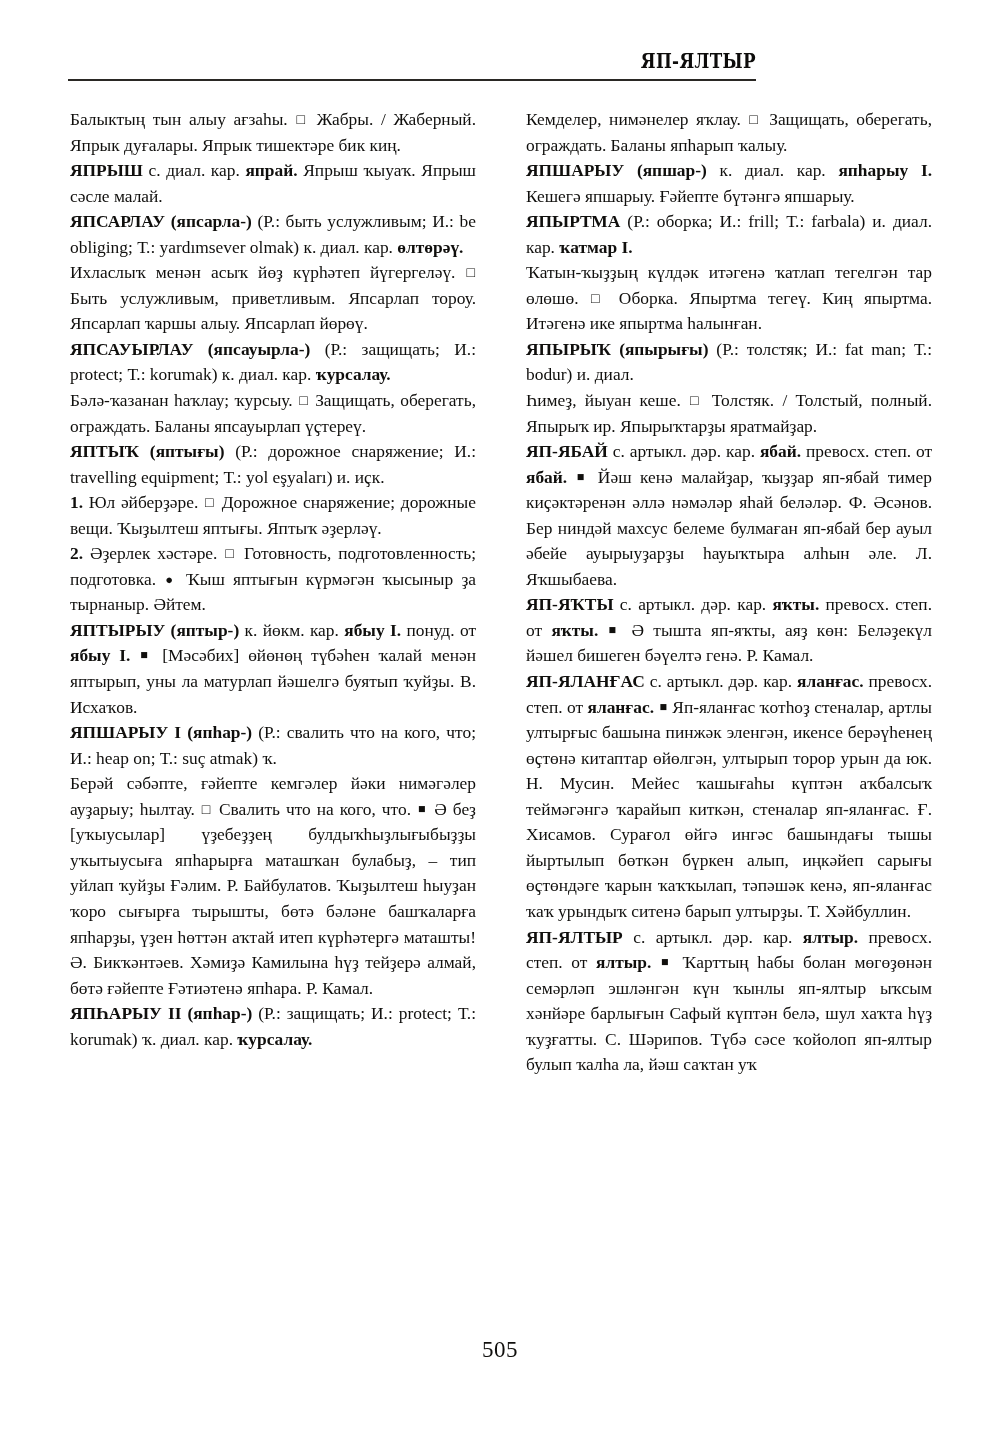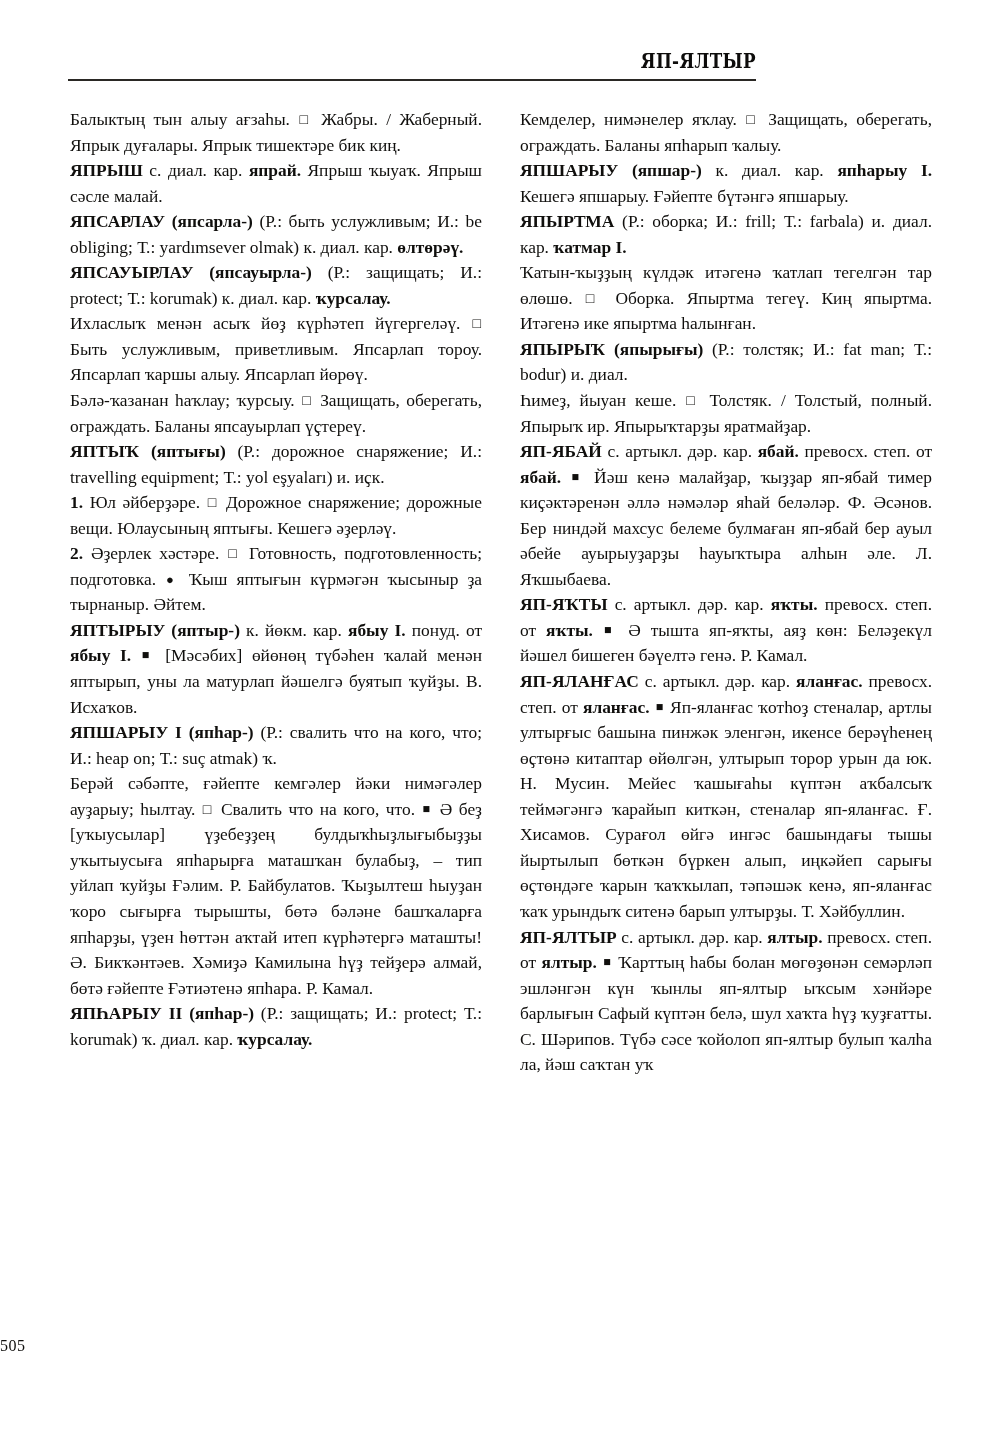--- a/index.html
+++ b/index.html
@@ -47,21 +47,21 @@
     background: #2a2824;
     width: 100%;
   }
   
   .columns {
     position: absolute;
     left: 70px;
     top: 107px;
     width: 862px;
     display: flex;
-    gap: 38px;
+    gap: 50px;
   }
   .col {
     width: 412px;
     font-size: 17.4px;
     line-height: 25.55px;
     text-align: justify;
     text-justify: inter-word;
     hyphens: manual;
   }
   .col p {
@@ -106,45 +106,45 @@
   .num {                     
     font-weight: bold;
     font-style: normal;
   }
   
   .folio {
     position: absolute;
     top: 1337px;
     left: 0;
     width: 1000px;
-    text-align: left;
-    font-size: 16px;
+    text-align: center;
+    font-size: 23px;
     letter-spacing: 0.5px;
   }
 </style>
 </head>
 <body>
 
 <div class="page">
 
   <div class="header-zone">
     <div class="running-head">ЯП-ЯЛТЫР</div>
     <div class="rule"></div>
   </div>
 
   <div class="columns">
     <div class="col" id="col-left">
         <p class="entry"><span class="rom">Балыктың тын алыу ағзаһы. </span><span class="sq">□</span><span class="rom"> Жабры. / Жаберный. </span><span class="it">Япрык дуғалары. Япрык тишектәре бик киң.</span></p>
         <p class="entry"><span class="hw">ЯПРЫШ</span><span class="it"> с. диал. кар. </span><span class="hw">япрай.</span><span class="it"> Япрыш ҡыуаҡ. Япрыш сәсле малай.</span></p>
         <p class="entry"><span class="hw">ЯПСАРЛАУ (япсарла-)</span><span class="rom"> (Р.: быть услужливым; И.: be obliging; Т.: yardımsever olmak) </span><span class="it">к. диал. кар. </span><span class="hw">өлтөрәү.</span></p>
+        <p class="entry ind"><span class="rom">Ихласлыҡ менән асыҡ йөҙ күрһәтеп йүгергеләү. </span><span class="sq">□</span><span class="rom"> Быть услужливым, приветливым. </span><span class="it">Япсарлап тороу. Япсарлап ҡаршы алыу. Япсарлап йөрөү.</span></p>
         <p class="entry"><span class="hw">ЯПСАУЫРЛАУ (япсауырла-)</span><span class="rom"> (Р.: защищать; И.: protect; Т.: korumak) </span><span class="it">к. диал. кар. </span><span class="hw">ҡурсалау.</span></p>
-        <p class="entry ind"><span class="rom">Ихласлыҡ менән асыҡ йөҙ күрһәтеп йүгергеләү. </span><span class="sq">□</span><span class="rom"> Быть услужливым, приветливым. </span><span class="it">Япсарлап тороу. Япсарлап ҡаршы алыу. Япсарлап йөрөү.</span></p>
         <p class="entry ind"><span class="rom">Бәлә-ҡазанан һаҡлау; ҡурсыу. </span><span class="sq">□</span><span class="rom"> Защищать, оберегать, ограждать. </span><span class="it">Баланы япсауырлап үҫтереү.</span></p>
         <p class="entry"><span class="hw">ЯПТЫҠ (яптығы)</span><span class="rom"> (Р.: дорожное снаряжение; И.: travelling equipment; Т.: yol eşyaları) </span><span class="it">и. иҫк.</span></p>
-        <p class="entry ind"><span class="num">1.</span><span class="rom"> Юл әйберҙәре. </span><span class="sq">□</span><span class="rom"> Дорожное снаряжение; дорожные вещи. </span><span class="it">Юлаусының яптығы. Кешегә әҙерләү.</span></p>
+        <p class="entry ind"><span class="num">1.</span><span class="rom"> Юл әйберҙәре. </span><span class="sq">□</span><span class="rom"> Дорожное снаряжение; дорожные вещи. </span><span class="it">Ҡыҙылтеш яптығы. Яптыҡ әҙерләү.</span></p>
         <p class="entry ind"><span class="num">2.</span><span class="rom"> Әҙерлек хәстәре. </span><span class="sq">□</span><span class="rom"> Готовность, подготовленность; подготовка. </span><span class="dot">●</span><span class="it"> Ҡыш яптығын күрмәгән ҡысыныр ҙа тырнаныр.</span><span class="rom"> Әйтем.</span></p>
         <p class="entry"><span class="hw">ЯПТЫРЫУ (яптыр-)</span><span class="it"> к. йөкм. кар. </span><span class="hw">ябыу I.</span><span class="it"> понуд. от </span><span class="hw">ябыу I.</span><span class="rom"> </span><span class="fsq">■</span><span class="it"> [Мәсәбих] өйөнөң түбәһен ҡалай менән яптырып, уны ла матурлап йәшелгә буятып ҡуйҙы.</span><span class="rom"> В. Исхаҡов.</span></p>
         <p class="entry"><span class="hw">ЯПШАРЫУ I (япһар-)</span><span class="rom"> (Р.: свалить </span><span class="it">что</span><span class="rom"> на </span><span class="it">кого, что</span><span class="rom">; И.: heap on; Т.: suç atmak) </span><span class="it">ҡ.</span></p>
         <p class="entry ind"><span class="rom">Берәй сәбәпте, ғәйепте </span><span class="it">кемгәлер</span><span class="rom"> йәки </span><span class="it">нимәгәлер</span><span class="rom"> ауҙарыу; һылтау. </span><span class="sq">□</span><span class="rom"> Свалить что на </span><span class="it">кого, что</span><span class="rom">. </span><span class="fsq">■</span><span class="it"> Ә беҙ [уҡыусылар] үҙебеҙҙең булдыҡһыҙлығыбыҙҙы уҡытыусыға япһарырға маташҡан булабыҙ, – тип уйлап ҡуйҙы Ғәлим.</span><span class="rom"> Р. Байбулатов. </span><span class="it">Ҡыҙылтеш һыуҙан ҡоро сығырға тырышты, бөтә бәләне башҡаларға япһарҙы, үҙен һөттән аҡтай итеп күрһәтергә маташты!</span><span class="rom"> Ә. Бикҡәнтәев. </span><span class="it">Хәмиҙә Камилына һүҙ тейҙерә алмай, бөтә ғәйепте Ғәтиәтенә япһара.</span><span class="rom"> Р. Камал.</span></p>
         <p class="entry"><span class="hw">ЯПҺАРЫУ II (япһар-)</span><span class="rom"> (Р.: защищать; И.: protect; Т.: korumak) </span><span class="it">ҡ. диал. кар. </span><span class="hw">ҡурсалау.</span></p>
       </div>
     <div class="col" id="col-right">
         <p class="entry ind"><span class="it">Кемделер, нимәнелер</span><span class="rom"> яҡлау. </span><span class="sq">□</span><span class="rom"> Защищать, оберегать, ограждать. </span><span class="it">Баланы япһарып ҡалыу.</span></p>
         <p class="entry"><span class="hw">ЯПШАРЫУ (япшар-)</span><span class="it"> к. диал. кар. </span><span class="hw">япһарыу I.</span><span class="it"> Кешегә япшарыу. Ғәйепте бүтәнгә япшарыу.</span></p>
         <p class="entry"><span class="hw">ЯПЫРТМА</span><span class="rom"> (Р.: оборка; И.: frill; Т.: farbala) </span><span class="it">и. диал. кар. </span><span class="hw">ҡатмар I.</span></p>

